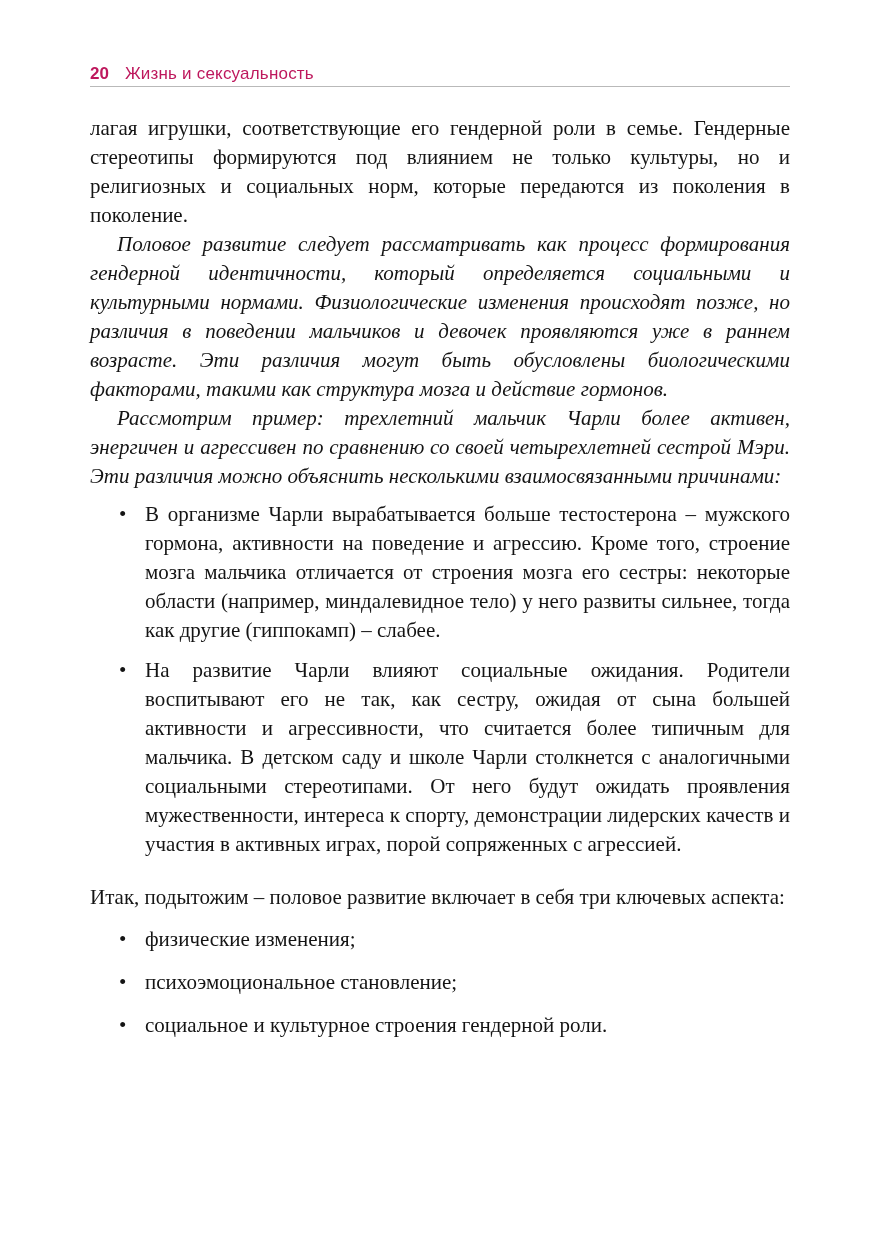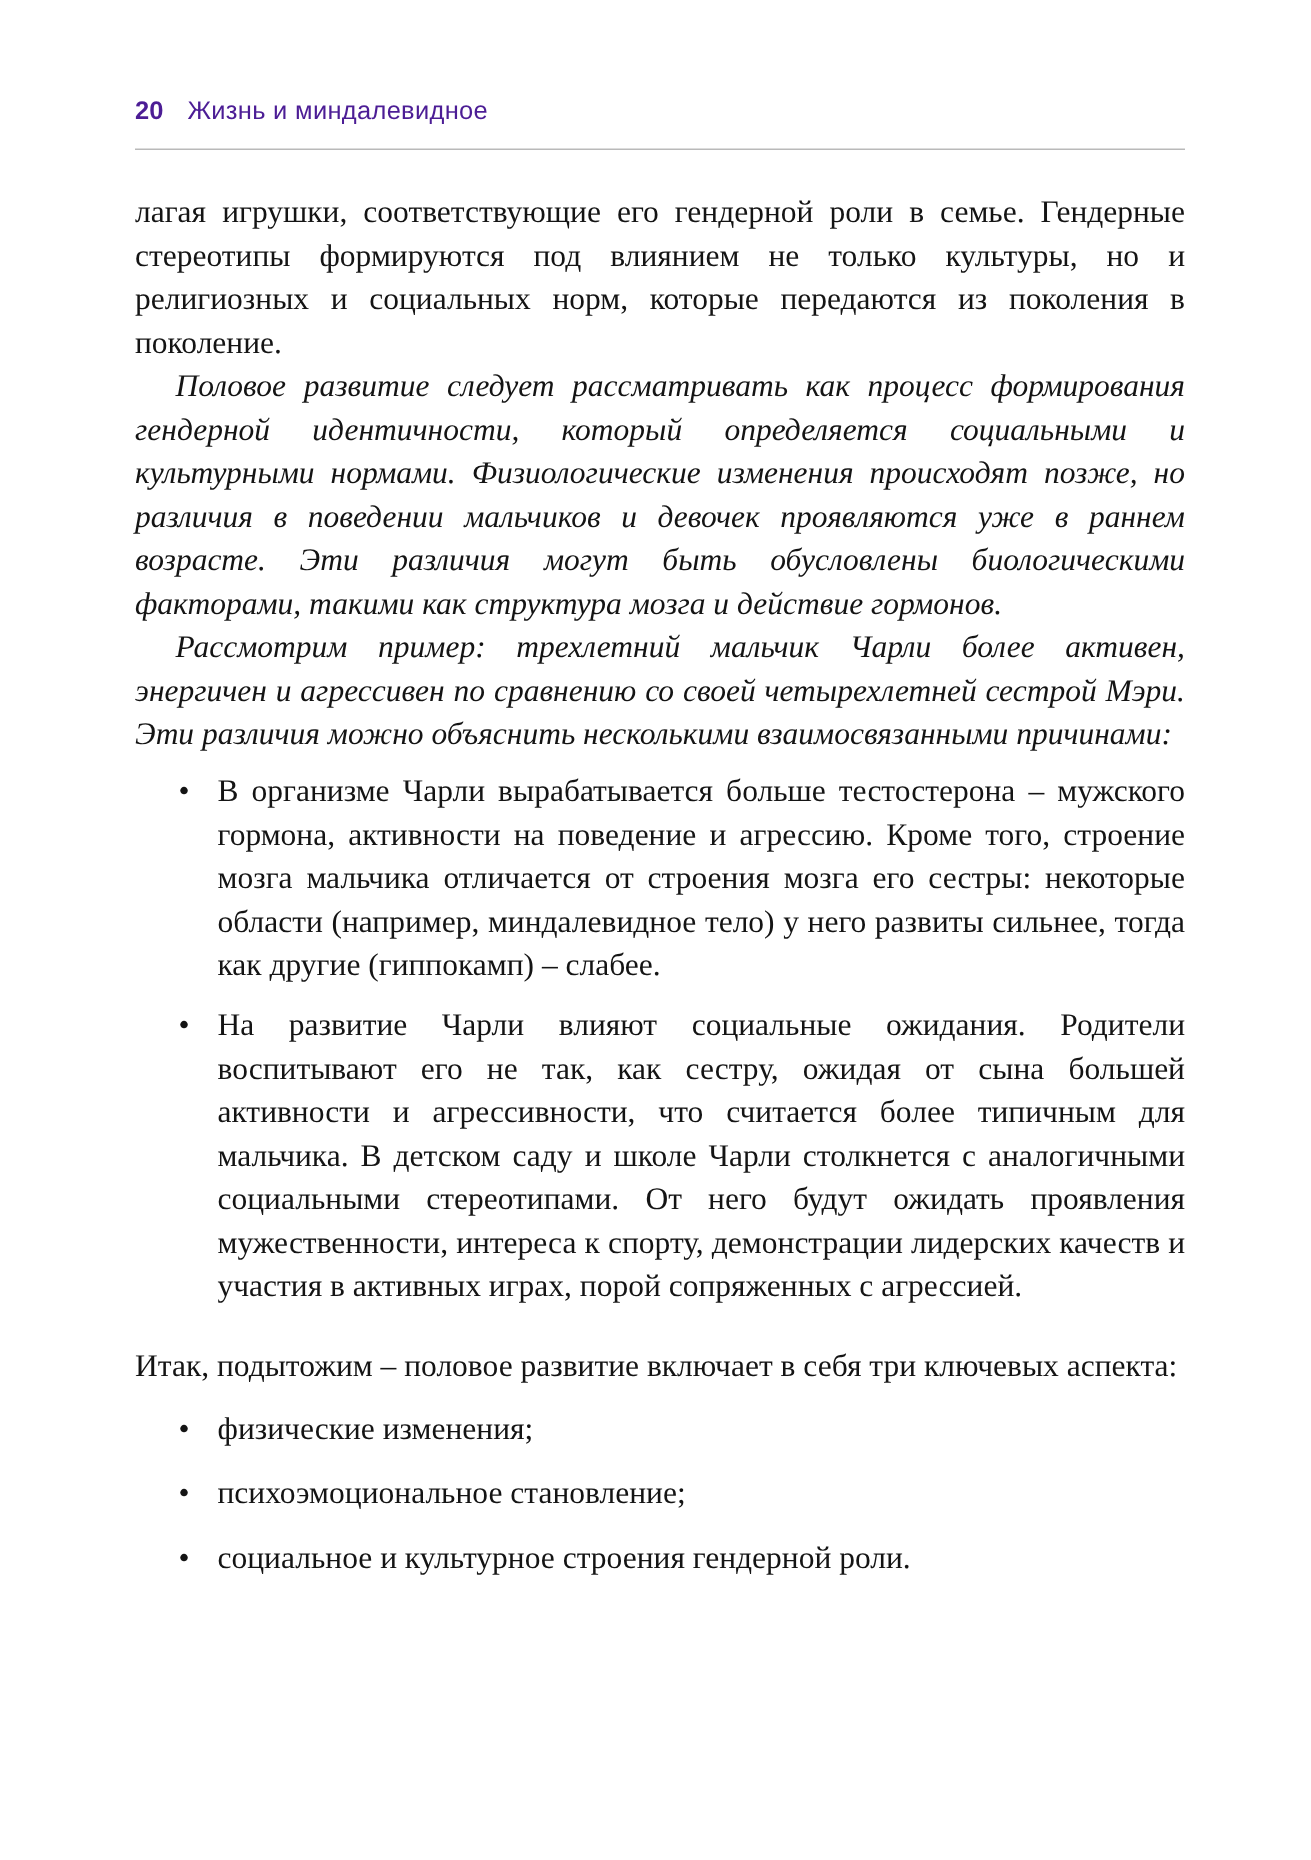--- a/index.html
+++ b/index.html
@@ -13,22 +13,22 @@
     font-family: "Liberation Serif", "DejaVu Serif", serif;
     color: #141414;
     overflow: hidden;
   }
   .page-header {
     display: flex;
     align-items: baseline;
     gap: 16px;
     font-family: "Liberation Sans", "DejaVu Sans", sans-serif;
     font-size: 17px;
-    color: #4c1d95;
-    padding-bottom: 15px;
+    color: #be185d;
+    padding-bottom: 2px;
     border-bottom: 1px solid #b9b9b9;
   }
   .page-number { font-weight: 700; }
   .running-title { font-weight: 400; letter-spacing: 0.2px; }
   .body-text {
     margin-top: 27px;
     font-size: 21px;
     line-height: 29px;
     text-align: justify;
   }
@@ -53,21 +53,21 @@
   ul.bullets.short { margin-top: 13px; }
   ul.bullets.short li { margin-bottom: 14px; }
 </style>
 </head>
 <body>
 
 <div class="page">
 
   <div class="page-header">
     <span class="page-number">20</span>
-    <span class="running-title">Жизнь и миндалевидное</span>
+    <span class="running-title">Жизнь и сексуальность</span>
   </div>
 
   <div class="body-text">
 
     <p>лагая игрушки, соответствующие его гендерной роли в семье. Гендерные стереотипы формируются под влиянием не только культуры, но и религиозных и социальных норм, которые передаются из поколения в поколение.</p>
 
     <p class="indent">Половое развитие следует рассматривать как процесс формирования гендерной идентичности, который определяется социальными и культурными нормами. Физиологические изменения происходят позже, но различия в поведении мальчиков и девочек проявляются уже в раннем возрасте. Эти различия могут быть обусловлены биологическими факторами, такими как структура мозга и действие гормонов.</p>
 
     <p class="indent">Рассмотрим пример: трехлетний мальчик Чарли более активен, энергичен и агрессивен по сравнению со своей четырехлетней сестрой Мэри. Эти различия можно объяснить несколькими взаимосвязанными причинами:</p>
 

